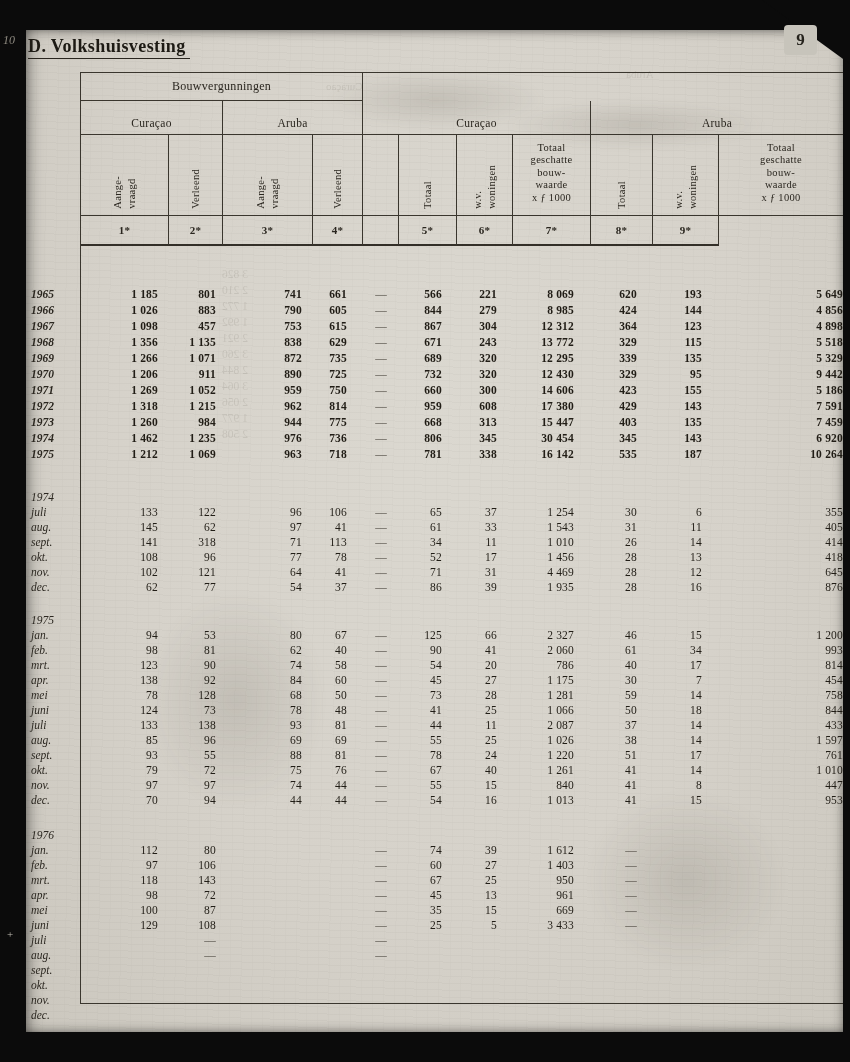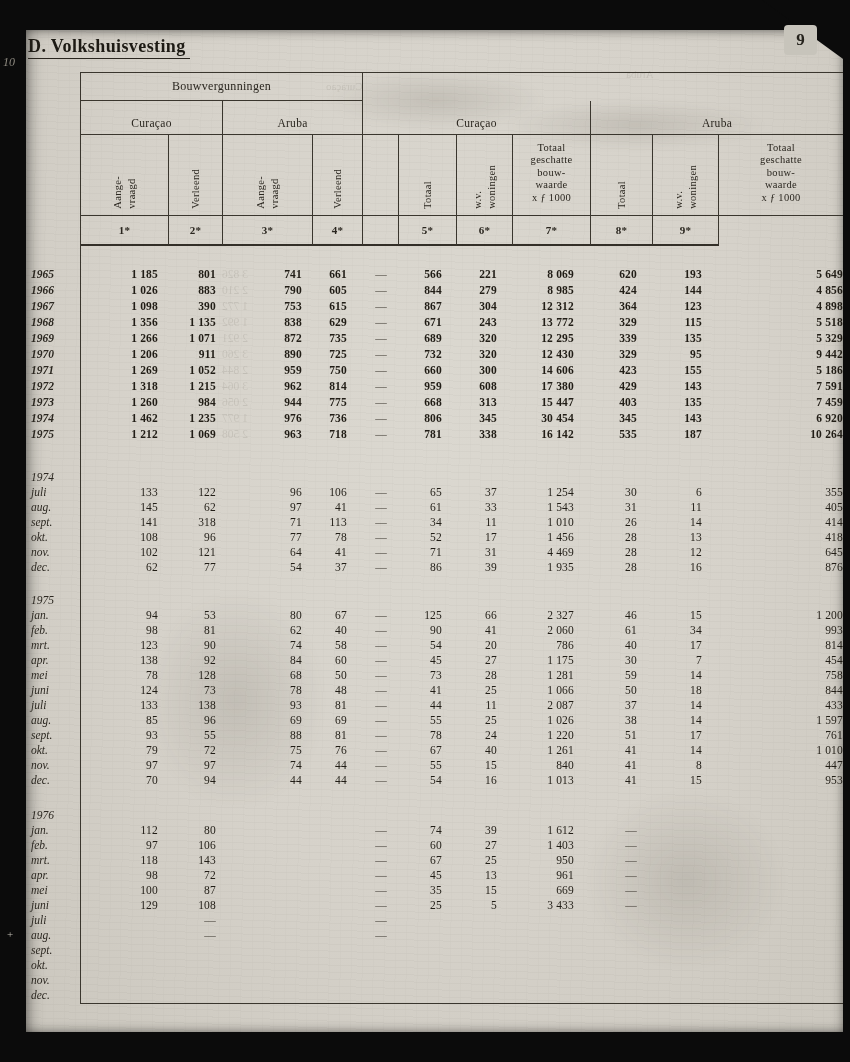--- a/index.html
+++ b/index.html
@@ -13,21 +13,21 @@
   .bar{position:absolute;background:#0b0b0b;z-index:3;}
   .bar-top{left:0;top:0;right:0;height:30px;}
   .bar-left{left:0;top:0;bottom:0;width:26px;}
   .bar-bottom{left:0;bottom:0;right:0;height:30px;}
   .bar-right{right:0;top:0;bottom:0;width:7px;}
   .corner-wedge{position:absolute;right:0;top:0;width:88px;height:64px;background:#0b0b0b;
     clip-path:polygon(0 0,100% 0,100% 100%);z-index:4;}
   .page-badge{position:absolute;left:784px;top:25px;width:33px;height:30px;background:#c7c4bb;
     border-radius:4px;display:flex;align-items:center;justify-content:center;
     font-size:17px;font-weight:bold;color:#26231d;z-index:5;}
-  .corner-mark{position:absolute;left:3px;top:33px;color:#8f8b81;font-size:12px;z-index:6;font-style:italic;margin-top:22px;}
+  .corner-mark{position:absolute;left:3px;top:33px;color:#8f8b81;font-size:12px;z-index:6;font-style:italic;}
   .margin-mark{position:absolute;left:7px;top:928px;color:#c2beb4;font-size:11px;z-index:6;}
 
   
   .paper{
     position:absolute;left:26px;top:30px;right:7px;bottom:30px;z-index:1;
     background:radial-gradient(ellipse at 50% 38%, #dbd8d0 0%, #d6d2ca 55%, #cbc7be 100%);
     box-shadow:inset 10px 0 16px -9px rgba(0,0,0,.5),
                inset -7px 0 12px -7px rgba(0,0,0,.35),
                inset 0 7px 12px -7px rgba(0,0,0,.4),
                inset 0 -7px 12px -7px rgba(0,0,0,.35);
@@ -76,21 +76,21 @@
     font-size:10.5px;line-height:1.3;letter-spacing:.3px;text-align:left;}
   .hz{grid-row:3;align-items:center;text-align:center;white-space:pre-line;
     font-size:10.5px;line-height:1.18;padding-bottom:4px;}
   .hn{grid-row:4;align-items:center;font-size:11px;font-weight:bold;
     border-bottom:2.2px solid #332f28 !important;}
   .col1{grid-column:1}.col2{grid-column:2}.col3{grid-column:3}.col4{grid-column:4}
   .col5{grid-column:5}.col6{grid-column:6}.col7{grid-column:7}.col8{grid-column:8}
   .col9{grid-column:9}.col10{grid-column:10}.col11{grid-column:11}
 
   
-  .tbody{margin-left:-54px;padding-top:20px;}
+  .tbody{margin-left:-54px;padding-top:20px;margin-top:20px;}
   .row{display:flex;height:15px;line-height:15px;}
   .block.years .row{height:16px;line-height:16px;}
   .block.m1974{margin-top:28px;}
   .block.m1975{margin-top:18px;}
   .block.m1976{margin-top:20px;}
   .rowlabel{flex:none;width:54px;box-sizing:border-box;padding-left:4px;
     font-style:italic;font-size:11.5px;color:#2b2720;}
   .cell{flex:none;box-sizing:border-box;text-align:right;font-size:11.5px;
     letter-spacing:.2px;color:#211d16;}
   .block.years .cell,.block.years .rowlabel{font-weight:bold;}
@@ -229,21 +229,21 @@
             <div class="cell c5">844</div>
             <div class="cell c6">279</div>
             <div class="cell c7">8 985</div>
             <div class="cell c8">424</div>
             <div class="cell c9">144</div>
             <div class="cell c10">4 856</div>
           </div>
           <div class="row">
             <div class="rowlabel">1967</div>
             <div class="cell c0">1 098</div>
-            <div class="cell c1">390</div>
+            <div class="cell c1">457</div>
             <div class="cell c2">753</div>
             <div class="cell c3">615</div>
             <div class="cell c4 dash">—</div>
             <div class="cell c5">867</div>
             <div class="cell c6">304</div>
             <div class="cell c7">12 312</div>
             <div class="cell c8">364</div>
             <div class="cell c9">123</div>
             <div class="cell c10">4 898</div>
           </div>

